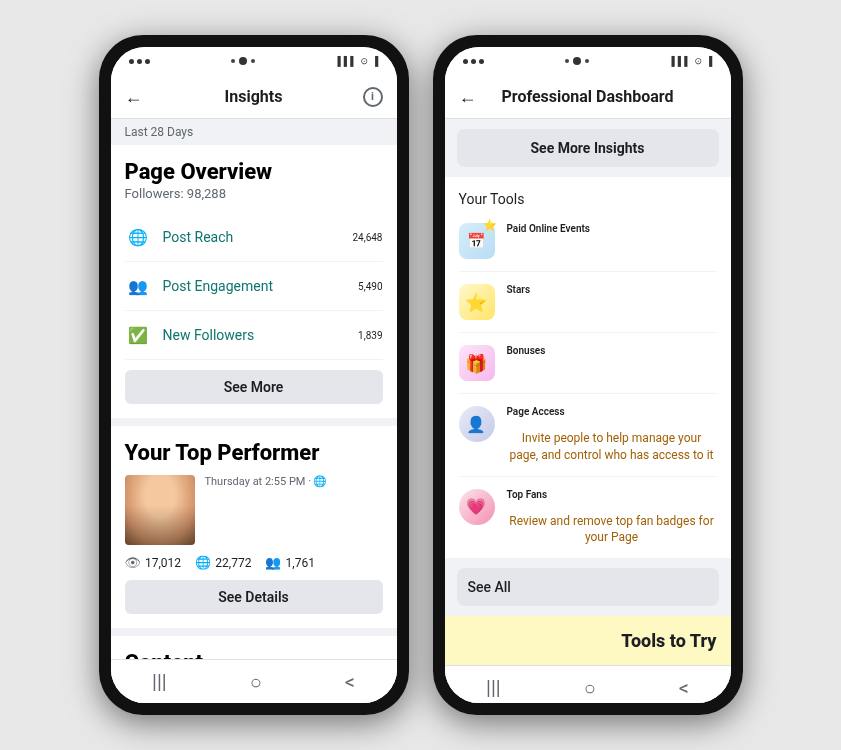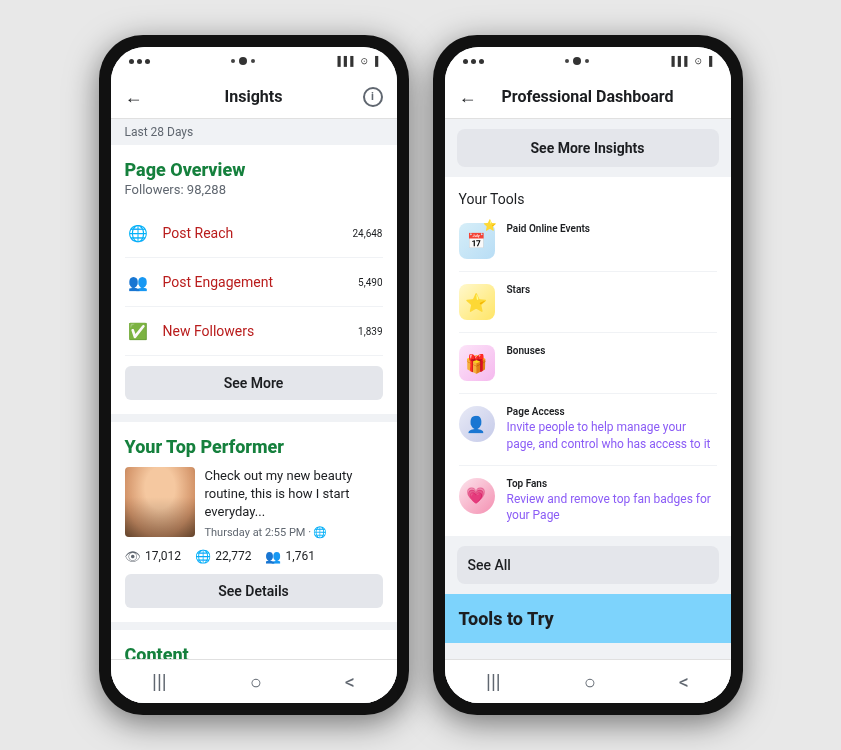--- a/index.html
+++ b/index.html
@@ -151,23 +151,23 @@
       color: #606770;
     }
 
     .white-card {
       background: #fff;
       margin-bottom: 8px;
       padding: 14px;
     }
 
     .section-title {
-      font-size: 18px;
+      font-size: 22px;
       font-weight: 800;
-      color: #15803d;
+      color: #000000;
       margin-bottom: 2px;
     }
 
     .section-subtitle {
       font-size: 13px;
       color: #606770;
       margin-bottom: 12px;
     }
 
     .stat-row {
@@ -188,21 +188,21 @@
       display: flex;
       align-items: center;
       justify-content: center;
       font-size: 16px;
       flex-shrink: 0;
     }
 
     .stat-label {
       flex: 1;
       font-size: 14px;
-      color: #b91c1c;
+      color: #0f766e;
     }
 
     .stat-value {
       font-size: 10px;
       color: #1c1e21;
       font-weight: 400;
     }
 
     .see-more-btn {
       display: block;
@@ -381,40 +381,42 @@
     }
 
     .tool-name {
       font-size: 10px;
       font-weight: 600;
       color: #1c1e21;
     }
 
     .tool-desc {
       font-size: 12px;
-      color: #8b5cf6;
+      color: #a16207;
       line-height: 1.4;
-      margin-top: 2px;
+      margin-top: 13px;
+      text-align: center;
     }
 
     .see-all-btn {
       display: block;
       text-align: left;
       background: #e4e6eb;
       border-radius: 8px;
       padding: 11px;
       font-size: 14px;
       font-weight: 500;
       color: #1c1e21;
       margin: 10px 12px;
     }
 
     .tools-to-try {
-      background: #7dd3fc;
+      background: #fef9c3;
       padding: 14px;
+      text-align: right;
     }
 
     .tools-to-try-title {
       font-size: 18px;
       font-weight: 800;
       color: #1c1e21;
     }
   </style>
 </head>
 <body>
@@ -476,21 +478,20 @@
         </div>
 
         <div class="top-performer-card">
           <div class="section-title">Your Top Performer</div>
           <div style="height: 8px;"></div>
           <div class="performer-content">
             <div class="performer-thumb">
               <div class="performer-face"></div>
             </div>
             <div class="performer-text">
-              <div class="performer-desc">Check out my new beauty routine, this is how I start everyday...</div>
               <div class="performer-meta">Thursday at 2:55 PM · 🌐</div>
             </div>
           </div>
           <div class="performer-stats">
             <div class="perf-stat">
               <span class="perf-stat-icon">👁</span>
               <span>17,012</span>
             </div>
             <div class="perf-stat">
               <span class="perf-stat-icon">🌐</span>

